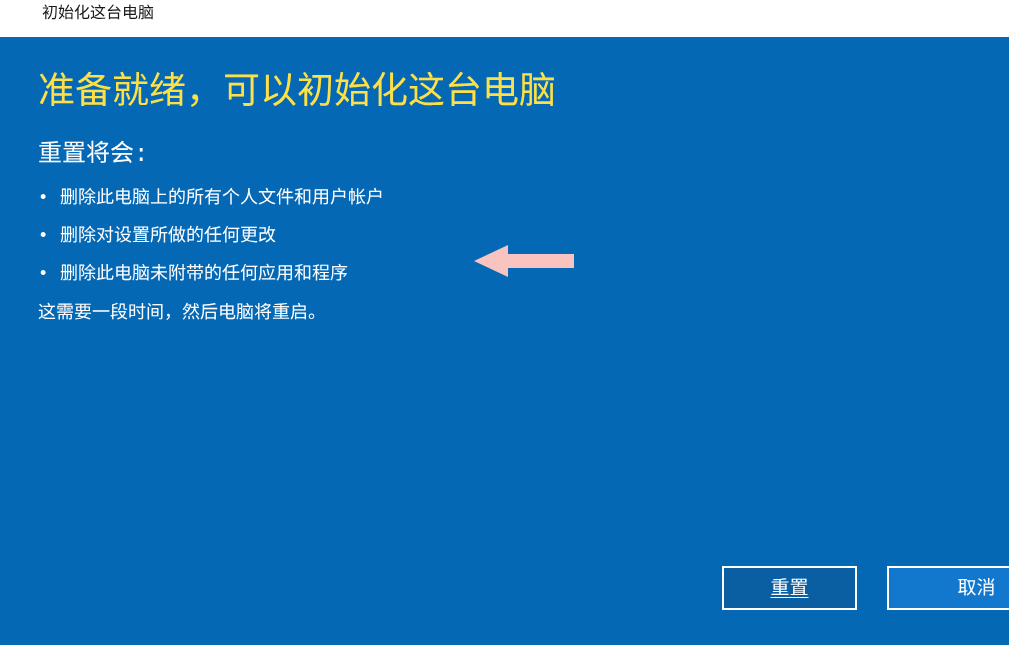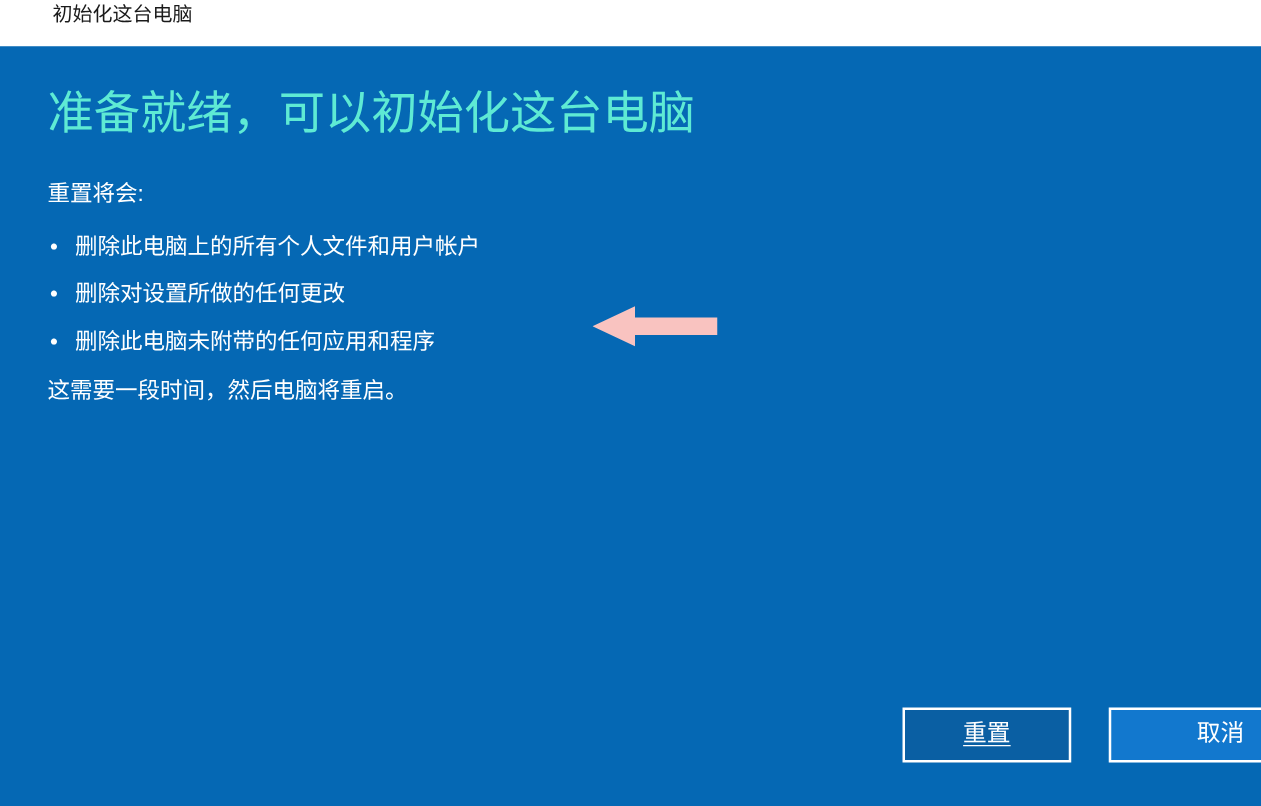--- a/index.html
+++ b/index.html
@@ -48,34 +48,35 @@
     height: 608px;
     background: #0568b4;
   }
 
   #heading {
     position: absolute;
     left: 38px;
     top: 31px;
     font-size: 37px;
     line-height: 46px;
-    color: #5eead4;
+    color: #fde047;
     letter-spacing: 0px;
     white-space: nowrap;
     font-weight: 400;
   }
 
   #intro {
     position: absolute;
     left: 38px;
     top: 105px;
-    font-size: 18px;
+    font-size: 24px;
     line-height: 26px;
     color: #ffffff;
     white-space: nowrap;
+    font-family: Liberation Mono, monospace;
   }
 
   #bullets {
     position: absolute;
     left: 38px;
     top: 141px;
     margin: 0;
     padding: 0;
     list-style: none;
   }

